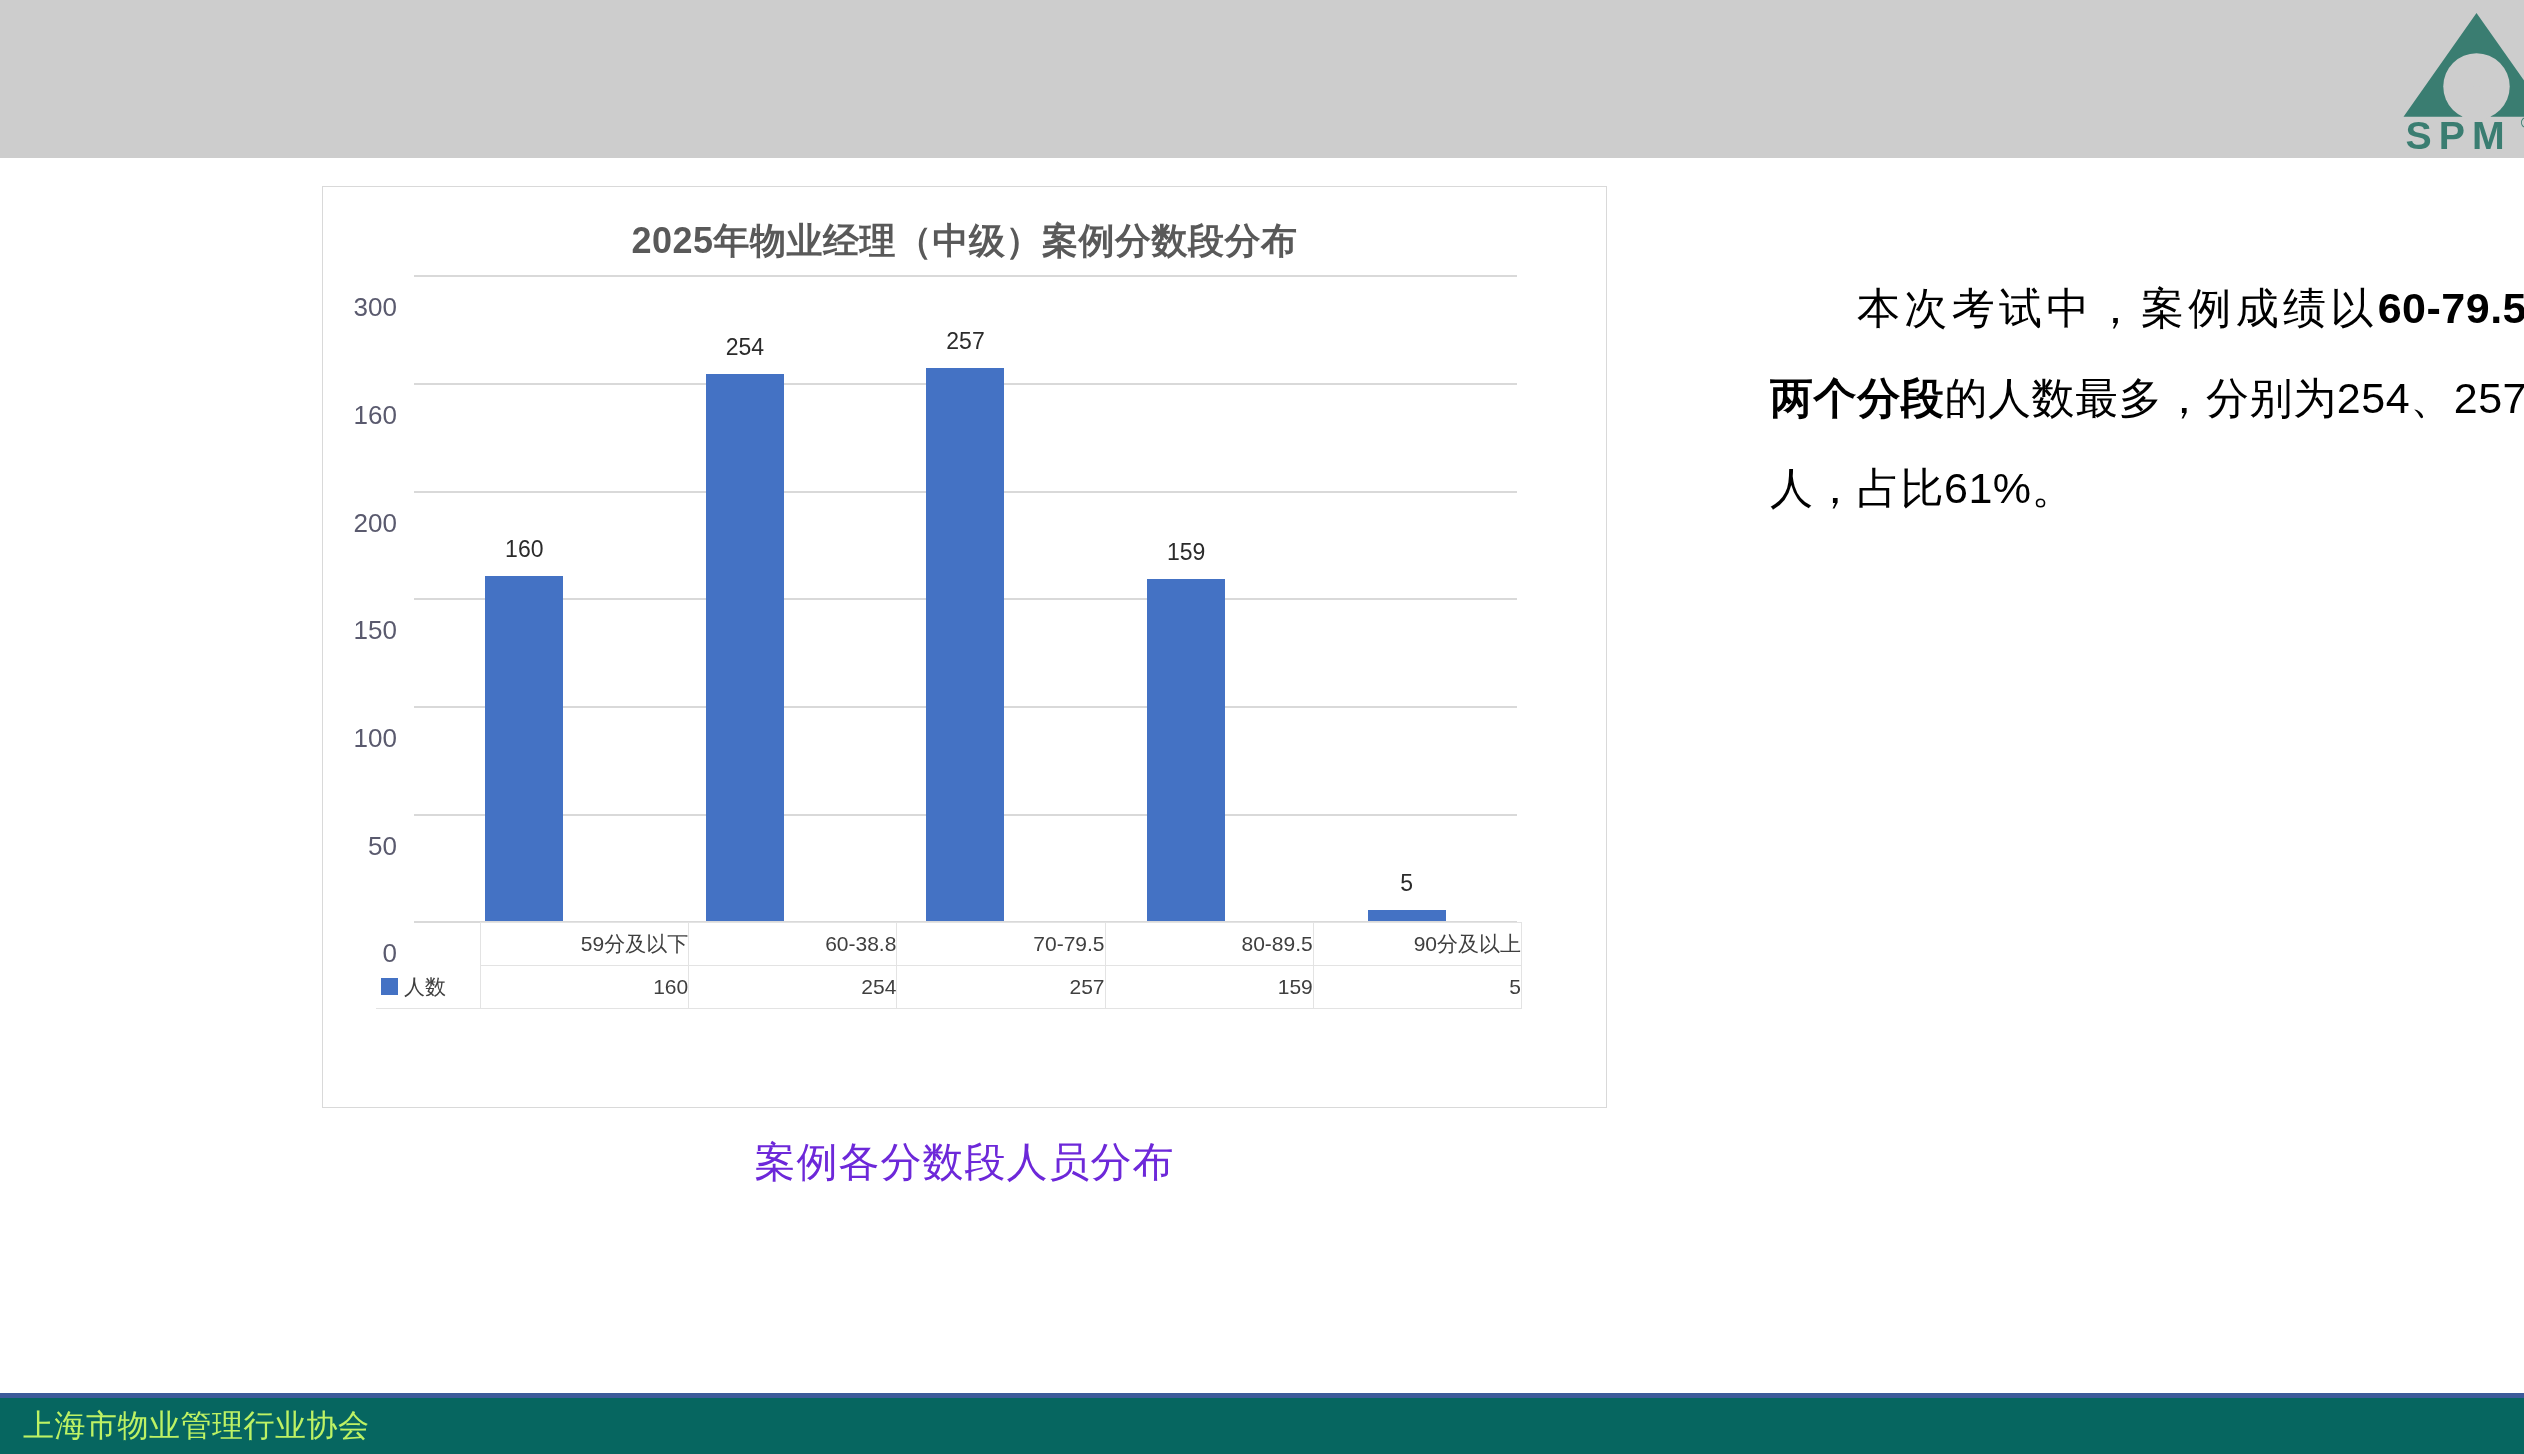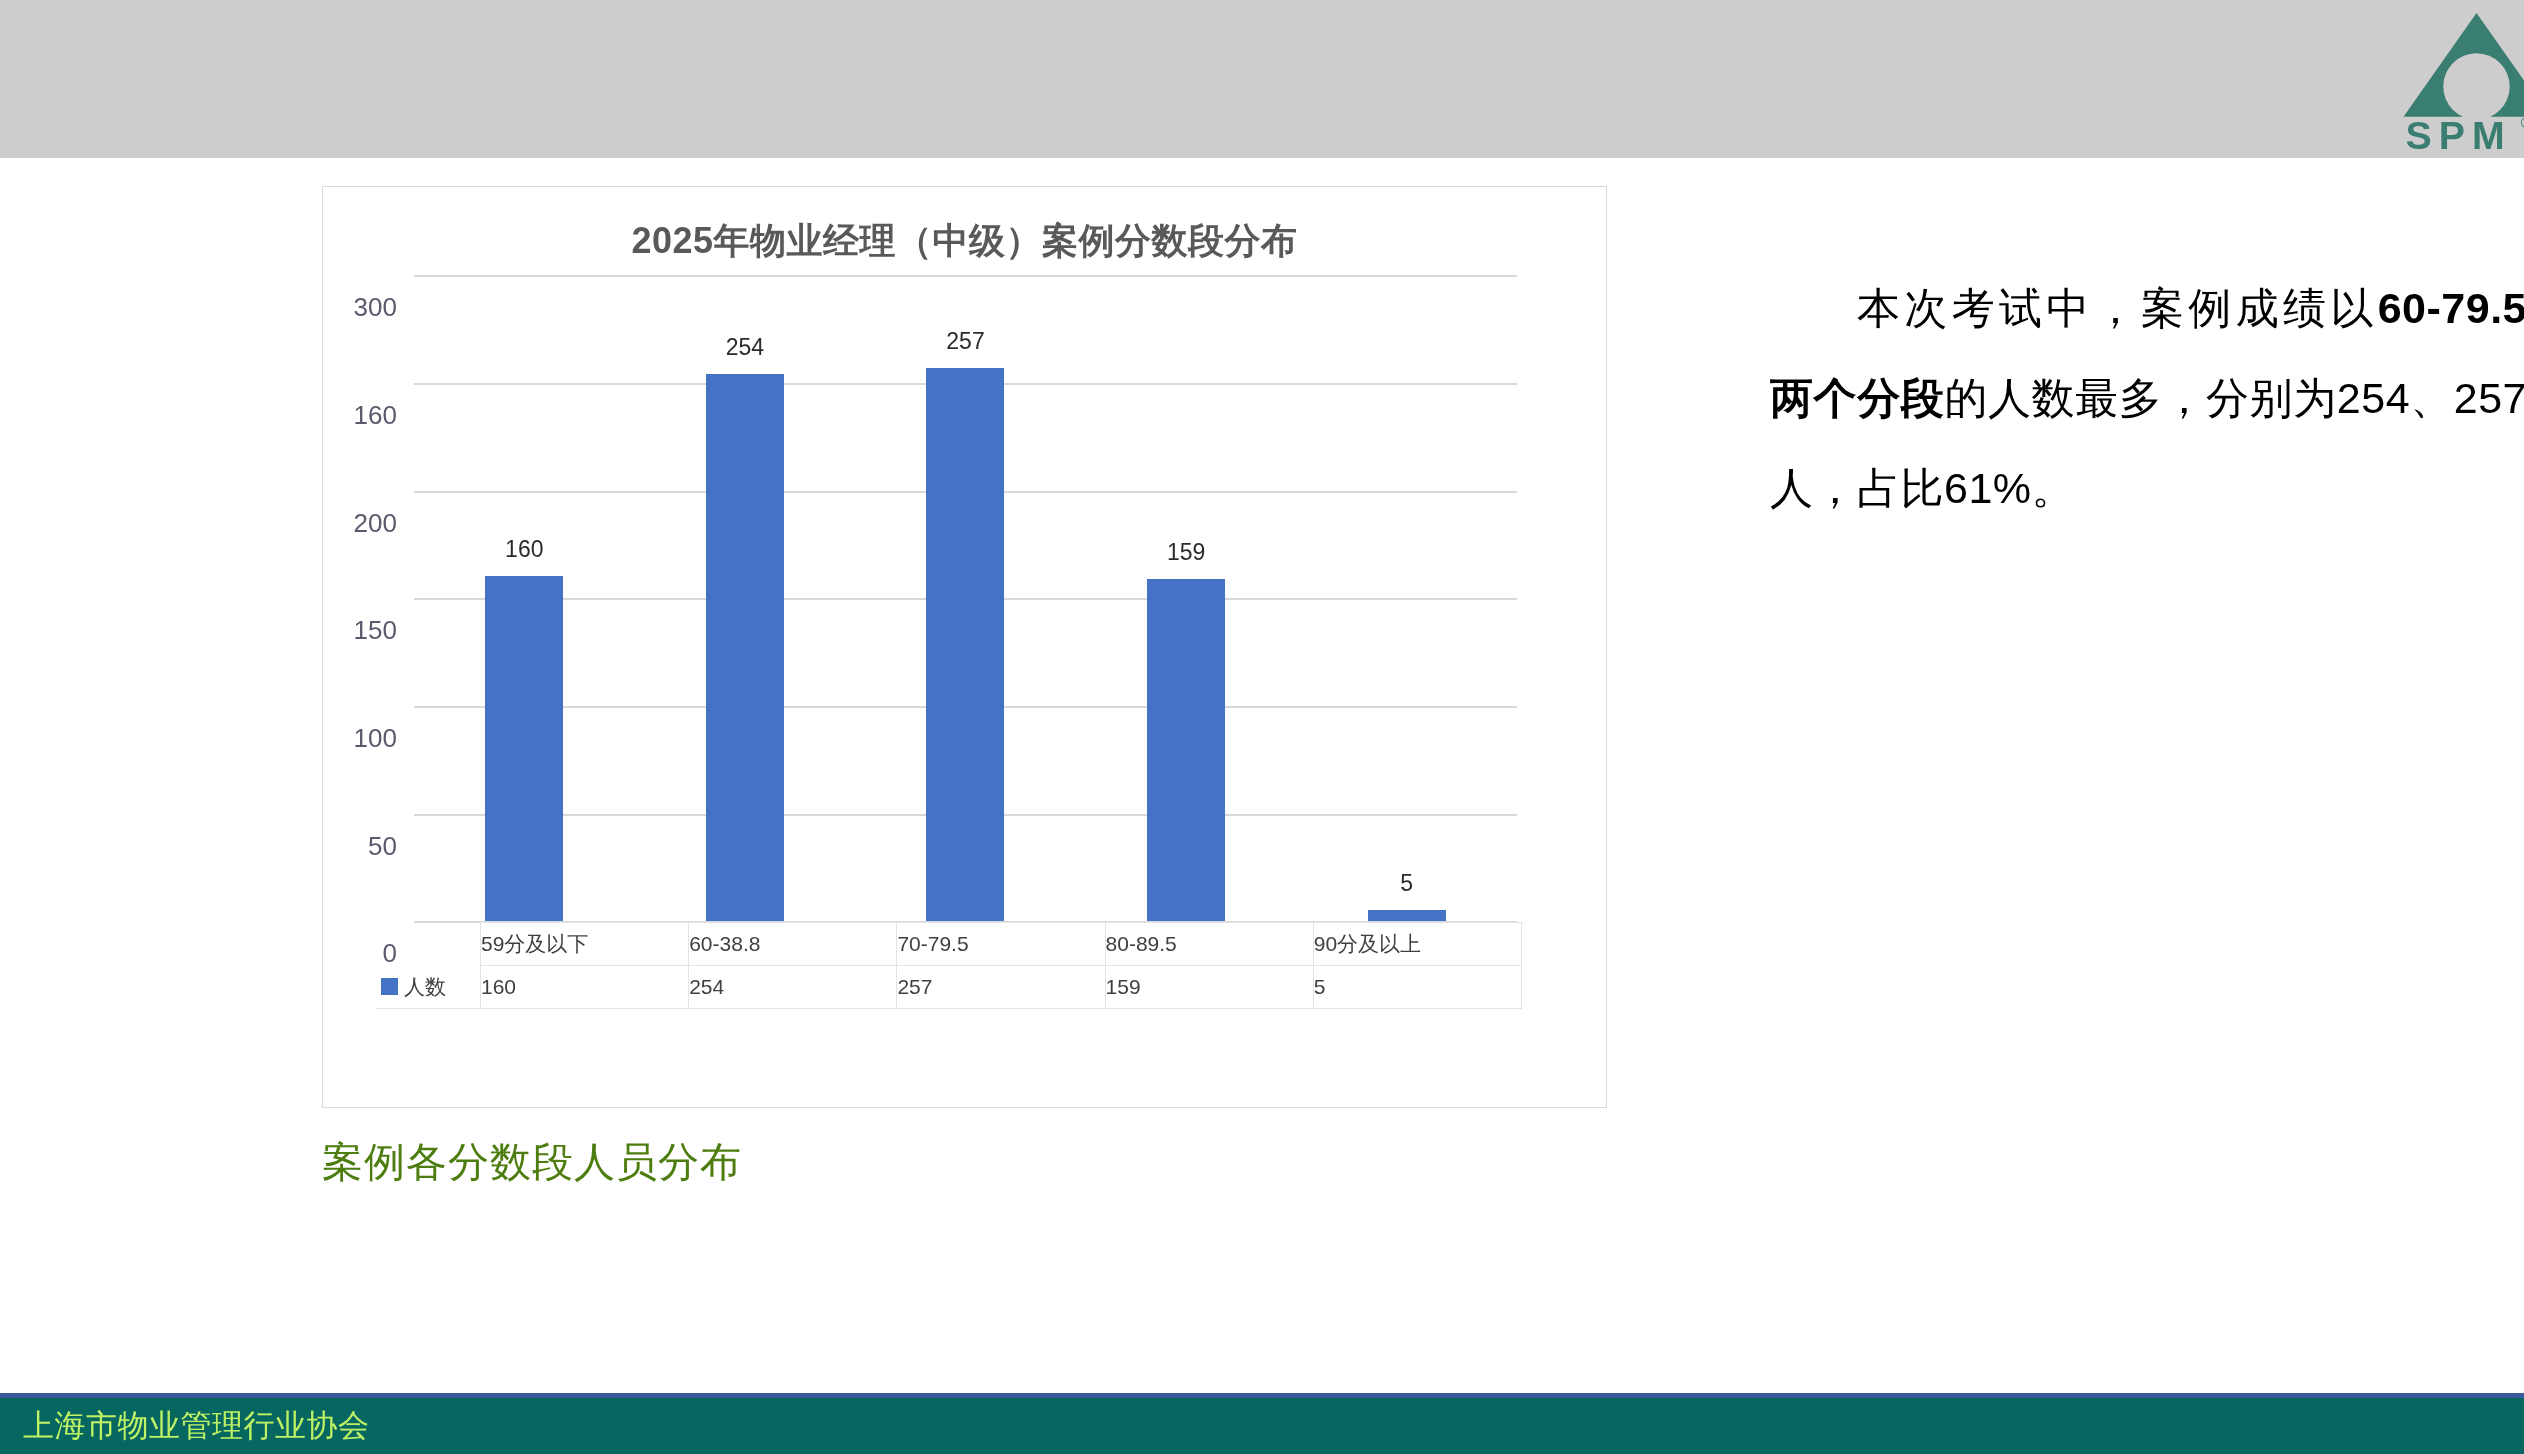--- a/index.html
+++ b/index.html
@@ -125,21 +125,21 @@
   .data-table {
     position: absolute;
     left: 53px;
     top: 735px;
     width: 1146px;
     border-collapse: collapse;
     table-layout: fixed;
   }
   .data-table td {
     border: 1.5px solid #e3e3e3;
-    text-align: left;
+    text-align: right;
     font-size: 21px;
     color: #3f3f3f;
     height: 42px;
     padding: 0;
   }
   .data-table td.legend-cell {
     width: 99px;
     border-left: none;
     border-top: none;
     text-align: left;
@@ -157,22 +157,23 @@
     vertical-align: -1.5px;
     margin-right: 6px;
   }
 
   
   .chart-caption {
     position: absolute;
     left: 322px;
     top: 1135px;
     width: 1285px;
+    text-align: center;
     font-size: 41px;
-    color: #4d7c0f;
+    color: #6d28d9;
     letter-spacing: 1px;
   }
 
   
   .text-panel {
     position: absolute;
     left: 1770px;
     top: 263px;
     width: 757px;
     font-size: 43px;

